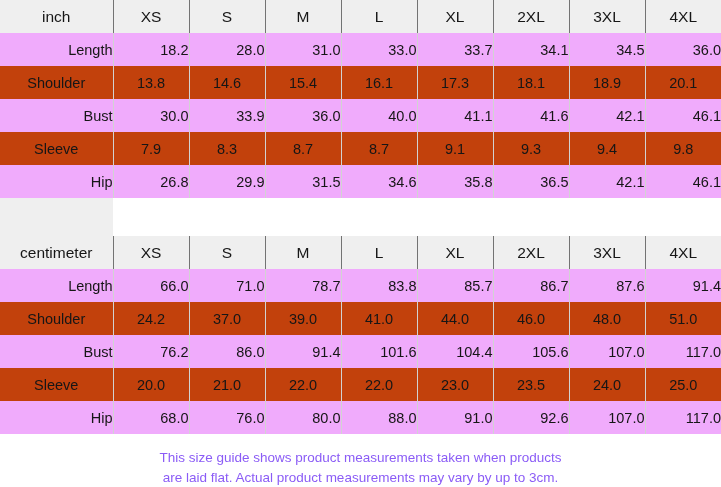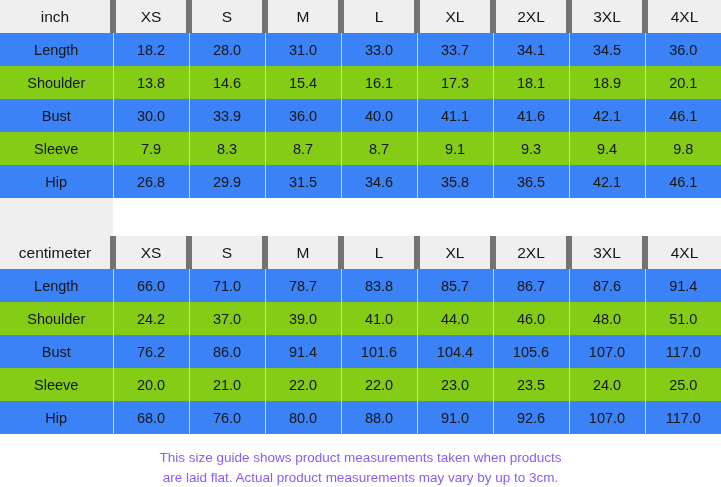--- a/index.html
+++ b/index.html
@@ -33,37 +33,37 @@
     color: #161616;
     height: 33px;
     padding: 0;
     border: none;
   }
   
   col.c0 { width: 113px; }
   col.cx { width: 76px; }
 
   
-  tr.row-white td { background: #3b82f6; }
-  tr.row-gray td { background: #84cc16; }
+  tr.row-white td { background: #f0abfc; text-align: right; }
+  tr.row-gray td { background: #c2410c; }
 
   
   table.size-table td.sep {
     border-left: 1px solid #d2d2d2;
   }
   
   tr.head td {
     font-size: 15.5px;
     background: #efefef;
   }
   tr.head td.unit {
     font-size: 15.5px;
   }
   tr.head td.sep {
-    border-left: 6px solid #737373;
+    border-left: 1px solid #737373;
   }
   
   .spacer {
     height: 38px;
     width: 721px;
     background: #ffffff;
     display: flex;
   }
   .spacer .left {
     width: 113px;

